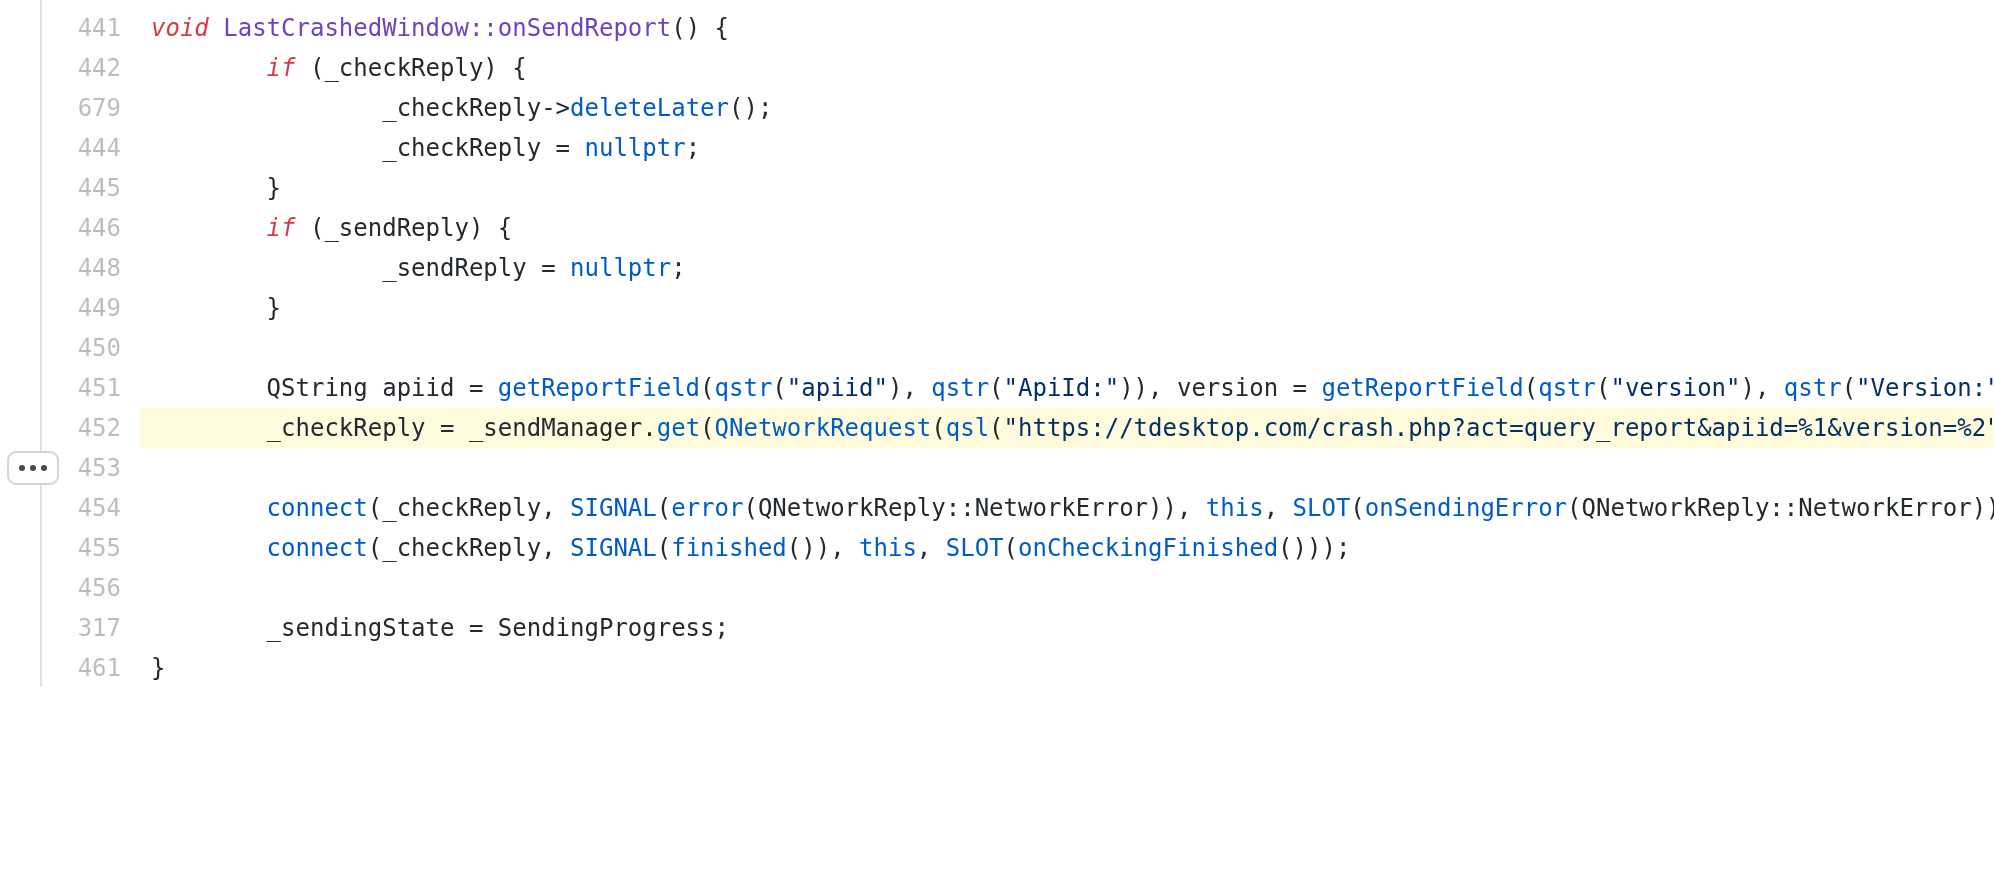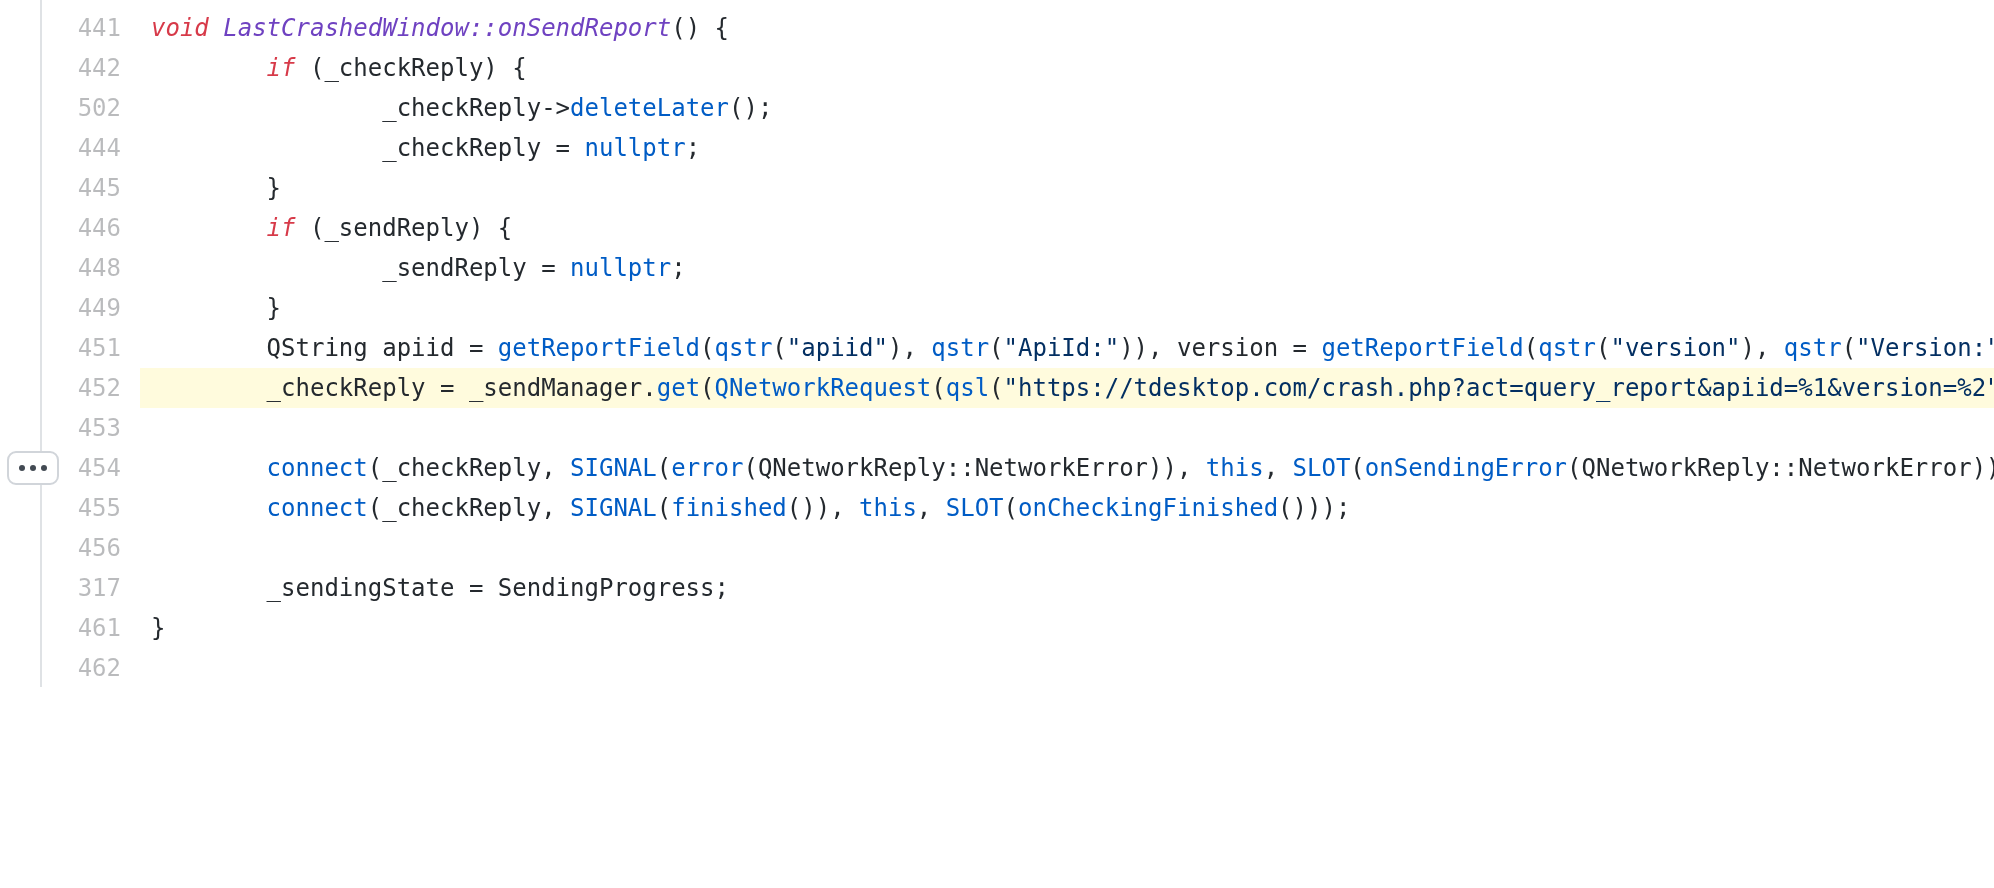--- a/index.html
+++ b/index.html
@@ -52,21 +52,21 @@
   }
   .code {
     flex: 1 1 auto;
     white-space: pre;
     overflow: hidden;
     padding-left: 11px;
     color: var(--text);
   }
   .row.hl .code { background: var(--highlight); }
   .tk-k { color: var(--keyword); font-style: italic; }
-  .tk-e { color: var(--entity); font-style: italic; }
+  .tk-e { color: var(--entity); }
   .tk-f { color: var(--call); }
   .tk-s { color: var(--string); }
   .tk-p { color: var(--text); }
   .expand-btn {
     position: absolute;
     left: 7px;
     width: 52px;
     height: 34px;
     background: #ffffff;
     border: 2px solid var(--btnborder);
@@ -93,21 +93,21 @@
   <div class="rows">
       <div class="row">
     <div class="num">441</div>
     <div class="code"><span class="tk-k">void</span><span class="tk-p"> </span><span class="tk-e">LastCrashedWindow::onSendReport</span><span class="tk-p">() {</span></div>
   </div>
       <div class="row">
     <div class="num">442</div>
     <div class="code"><span class="tk-p">        </span><span class="tk-k">if</span><span class="tk-p"> (_checkReply) {</span></div>
   </div>
       <div class="row">
-    <div class="num">502</div>
+    <div class="num">679</div>
     <div class="code"><span class="tk-p">                _checkReply-&gt;</span><span class="tk-f">deleteLater</span><span class="tk-p">();</span></div>
   </div>
       <div class="row">
     <div class="num">444</div>
     <div class="code"><span class="tk-p">                _checkReply = </span><span class="tk-f">nullptr</span><span class="tk-p">;</span></div>
   </div>
       <div class="row">
     <div class="num">445</div>
     <div class="code"><span class="tk-p">        }</span></div>
   </div>
@@ -115,20 +115,24 @@
     <div class="num">446</div>
     <div class="code"><span class="tk-p">        </span><span class="tk-k">if</span><span class="tk-p"> (_sendReply) {</span></div>
   </div>
       <div class="row">
     <div class="num">448</div>
     <div class="code"><span class="tk-p">                _sendReply = </span><span class="tk-f">nullptr</span><span class="tk-p">;</span></div>
   </div>
       <div class="row">
     <div class="num">449</div>
     <div class="code"><span class="tk-p">        }</span></div>
+  </div>
+      <div class="row">
+    <div class="num">450</div>
+    <div class="code"></div>
   </div>
       <div class="row">
     <div class="num">451</div>
     <div class="code"><span class="tk-p">        QString apiid = </span><span class="tk-f">getReportField</span><span class="tk-p">(</span><span class="tk-f">qstr</span><span class="tk-p">(</span><span class="tk-s">"apiid"</span><span class="tk-p">), </span><span class="tk-f">qstr</span><span class="tk-p">(</span><span class="tk-s">"ApiId:"</span><span class="tk-p">)), version = </span><span class="tk-f">getReportField</span><span class="tk-p">(</span><span class="tk-f">qstr</span><span class="tk-p">(</span><span class="tk-s">"version"</span><span class="tk-p">), </span><span class="tk-f">qstr</span><span class="tk-p">(</span><span class="tk-s">"Version:"</span></div>
   </div>
       <div class="row hl">
     <div class="num">452</div>
     <div class="code"><span class="tk-p">        _checkReply = _sendManager.</span><span class="tk-f">get</span><span class="tk-p">(</span><span class="tk-f">QNetworkRequest</span><span class="tk-p">(</span><span class="tk-f">qsl</span><span class="tk-p">(</span><span class="tk-s">"https://tdesktop.com/crash.php?act=query_report&amp;apiid=%1&amp;version=%2"</span></div>
   </div>
       <div class="row">

